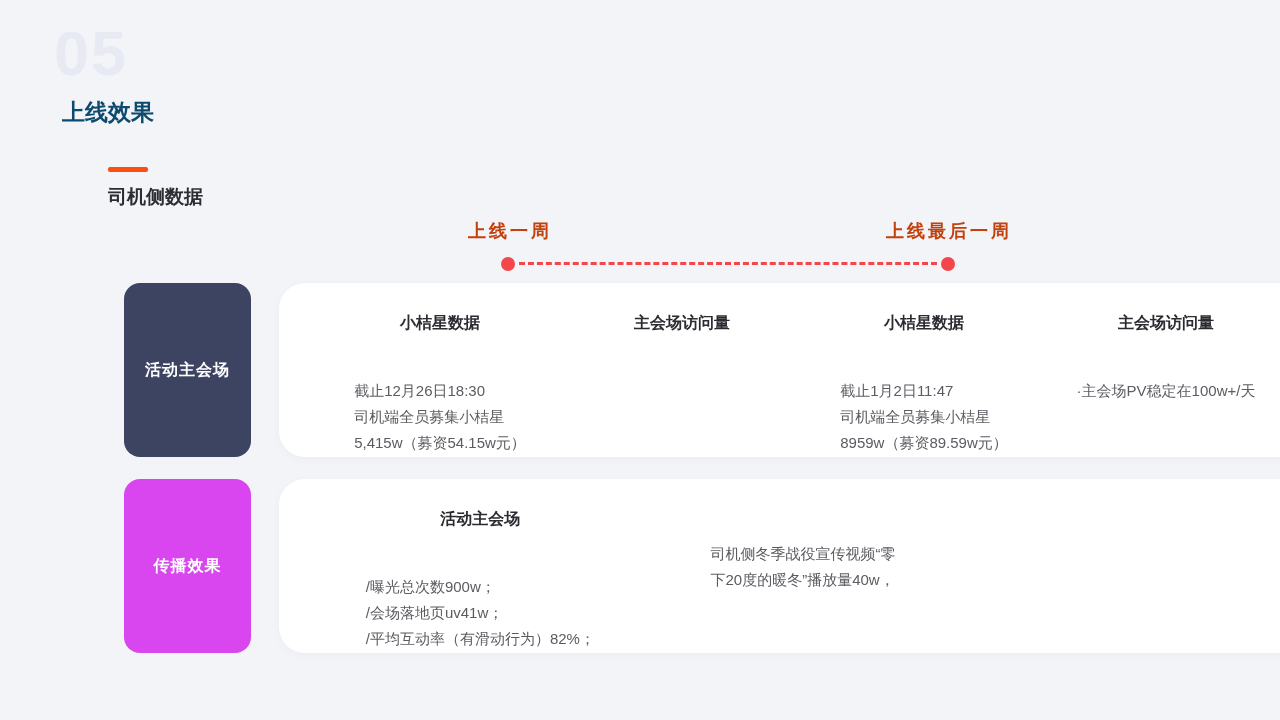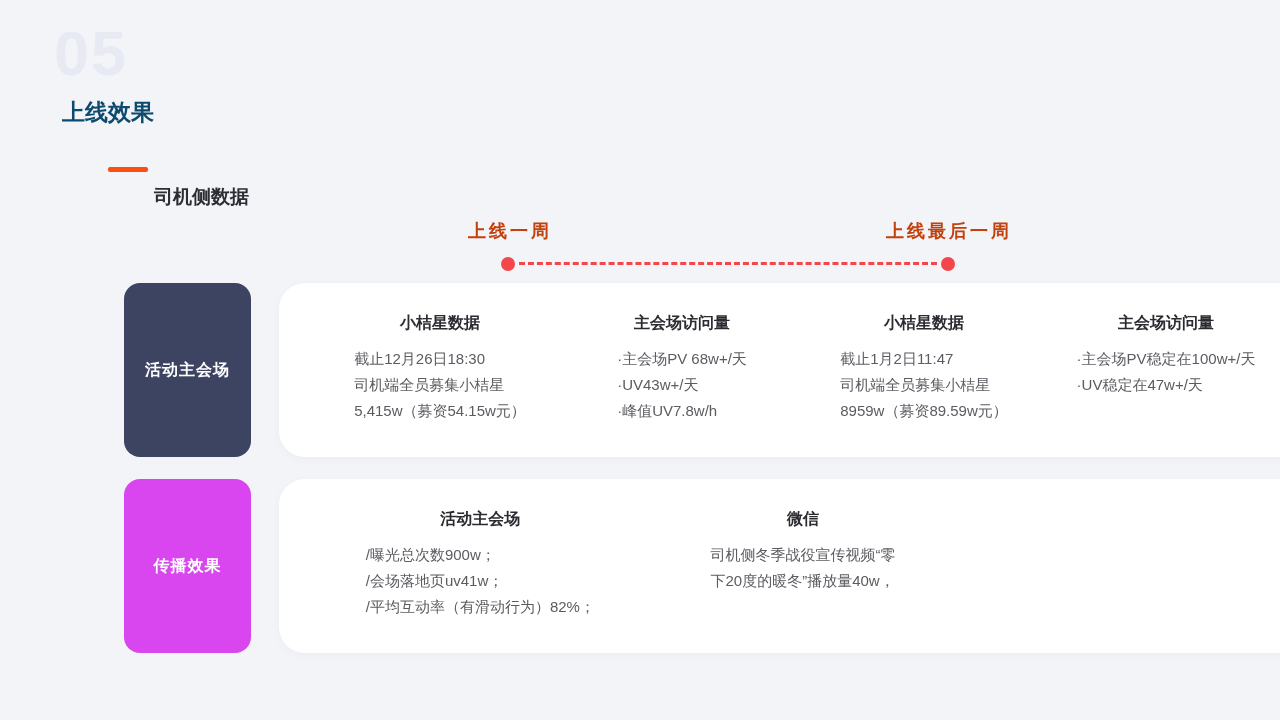--- a/index.html
+++ b/index.html
@@ -17,21 +17,21 @@
   .section-title{
     left:62px;top:97px;
     font-size:23px;font-weight:700;color:#0c4a6e;
   }
   .accent-bar{
     left:108px;top:167px;width:40px;height:5px;
     background:#fc4e0e;border-radius:2px;
   }
   .subtitle{
     left:108px;top:184px;
-    font-size:19px;font-weight:700;color:#2c2d34;margin-left:46px;
+    font-size:19px;font-weight:700;color:#2c2d34;
   }
   .tl-label{
     top:219px;font-size:18px;font-weight:700;color:#c2410c;letter-spacing:3px;
   }
   .tl-label.left{left:468px;}
   .tl-label.right{left:886px;}
   .tl-track{left:501px;top:257px;width:454px;height:14px;}
   .tl-dot{
     position:absolute;top:0;width:14px;height:14px;border-radius:50%;
     background:#f3474b;
@@ -59,21 +59,21 @@
   .card.cols-3{grid-template-columns:repeat(3,1fr);}
   .row-top{top:283px;}
   .row-bottom{top:479px;}
   .col{text-align:center;}
   .col-title{
     font-size:16px;font-weight:700;color:#2a2b31;
     line-height:20px;margin-bottom:13px;
   }
   .col-body{
     display:inline-block;text-align:left;
-    font-size:15px;line-height:26px;color:#5b5c61;
+    font-size:15px;line-height:26px;color:#5b5c61;margin-top:32px;
   }
 </style>
 </head>
 <body>
 
 <div class="abs section-number">05</div>
 <div class="abs section-title">上线效果</div>
 <div class="abs accent-bar"></div>
 <div class="abs subtitle">司机侧数据</div>
 
@@ -90,53 +90,46 @@
   <div class="col">
     <div class="col-title">小桔星数据</div>
     <div class="col-body">
       <div>截止12月26日18:30</div>
       <div>司机端全员募集小桔星</div>
       <div>5,415w（募资54.15w元）</div>
     </div>
   </div>
   <div class="col">
     <div class="col-title">主会场访问量</div>
-    <div class="col-body">
-      <div>·主会场PV 68w+/天</div>
-      <div>·UV43w+/天</div>
-      <div>·峰值UV7.8w/h</div>
-    </div>
   </div>
   <div class="col">
     <div class="col-title">小桔星数据</div>
     <div class="col-body">
       <div>截止1月2日11:47</div>
       <div>司机端全员募集小桔星</div>
       <div>8959w（募资89.59w元）</div>
     </div>
   </div>
   <div class="col">
     <div class="col-title">主会场访问量</div>
     <div class="col-body">
       <div>·主会场PV稳定在100w+/天</div>
-      <div>·UV稳定在47w+/天</div>
     </div>
   </div>
 </div>
 
 <div class="abs row-label orange row-bottom">传播效果</div>
 <div class="abs card cols-3 row-bottom">
   <div class="col">
     <div class="col-title">活动主会场</div>
     <div class="col-body">
       <div>/曝光总次数900w；</div>
       <div>/会场落地页uv41w；</div>
       <div>/平均互动率（有滑动行为）82%；</div>
     </div>
   </div>
   <div class="col">
-    <div class="col-title">微信</div>
     <div class="col-body">
       <div>司机侧冬季战役宣传视频“零</div>
       <div>下20度的暖冬”播放量40w，</div>
     </div>
   </div>
 </div>
 
 </body></html>

